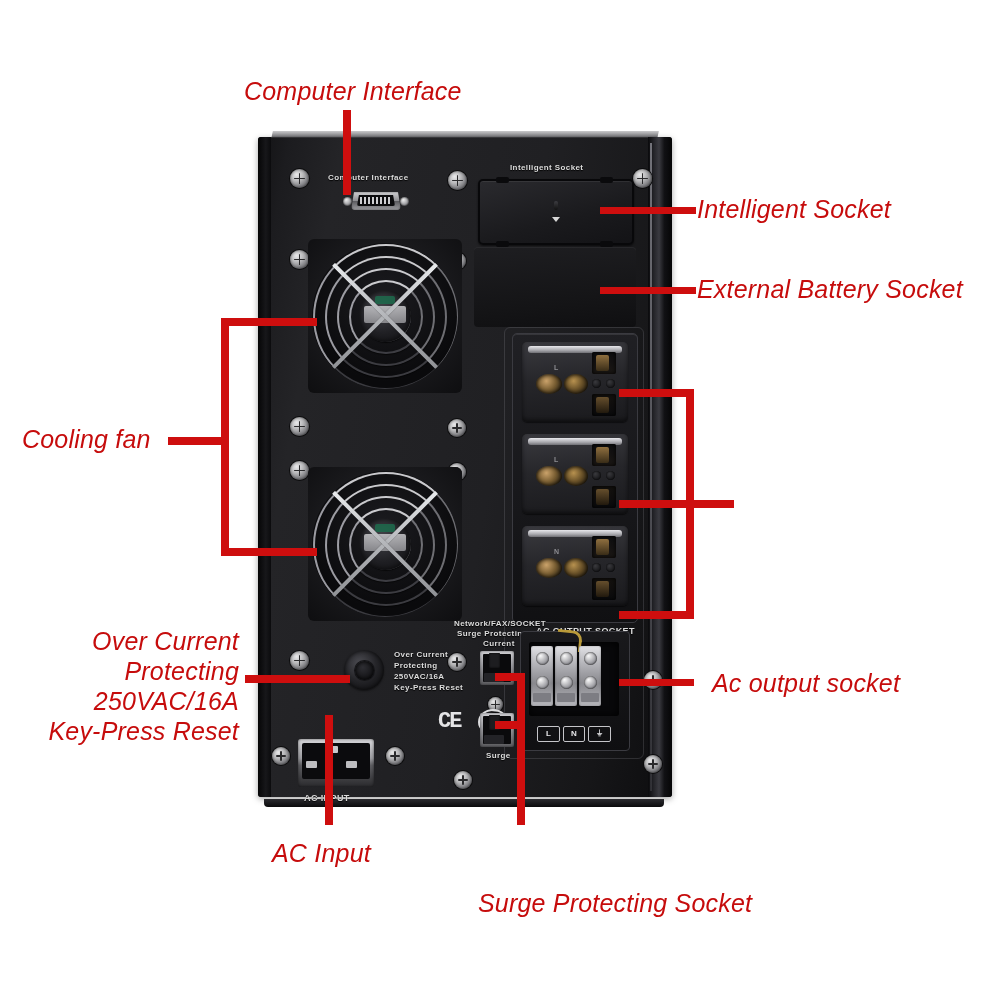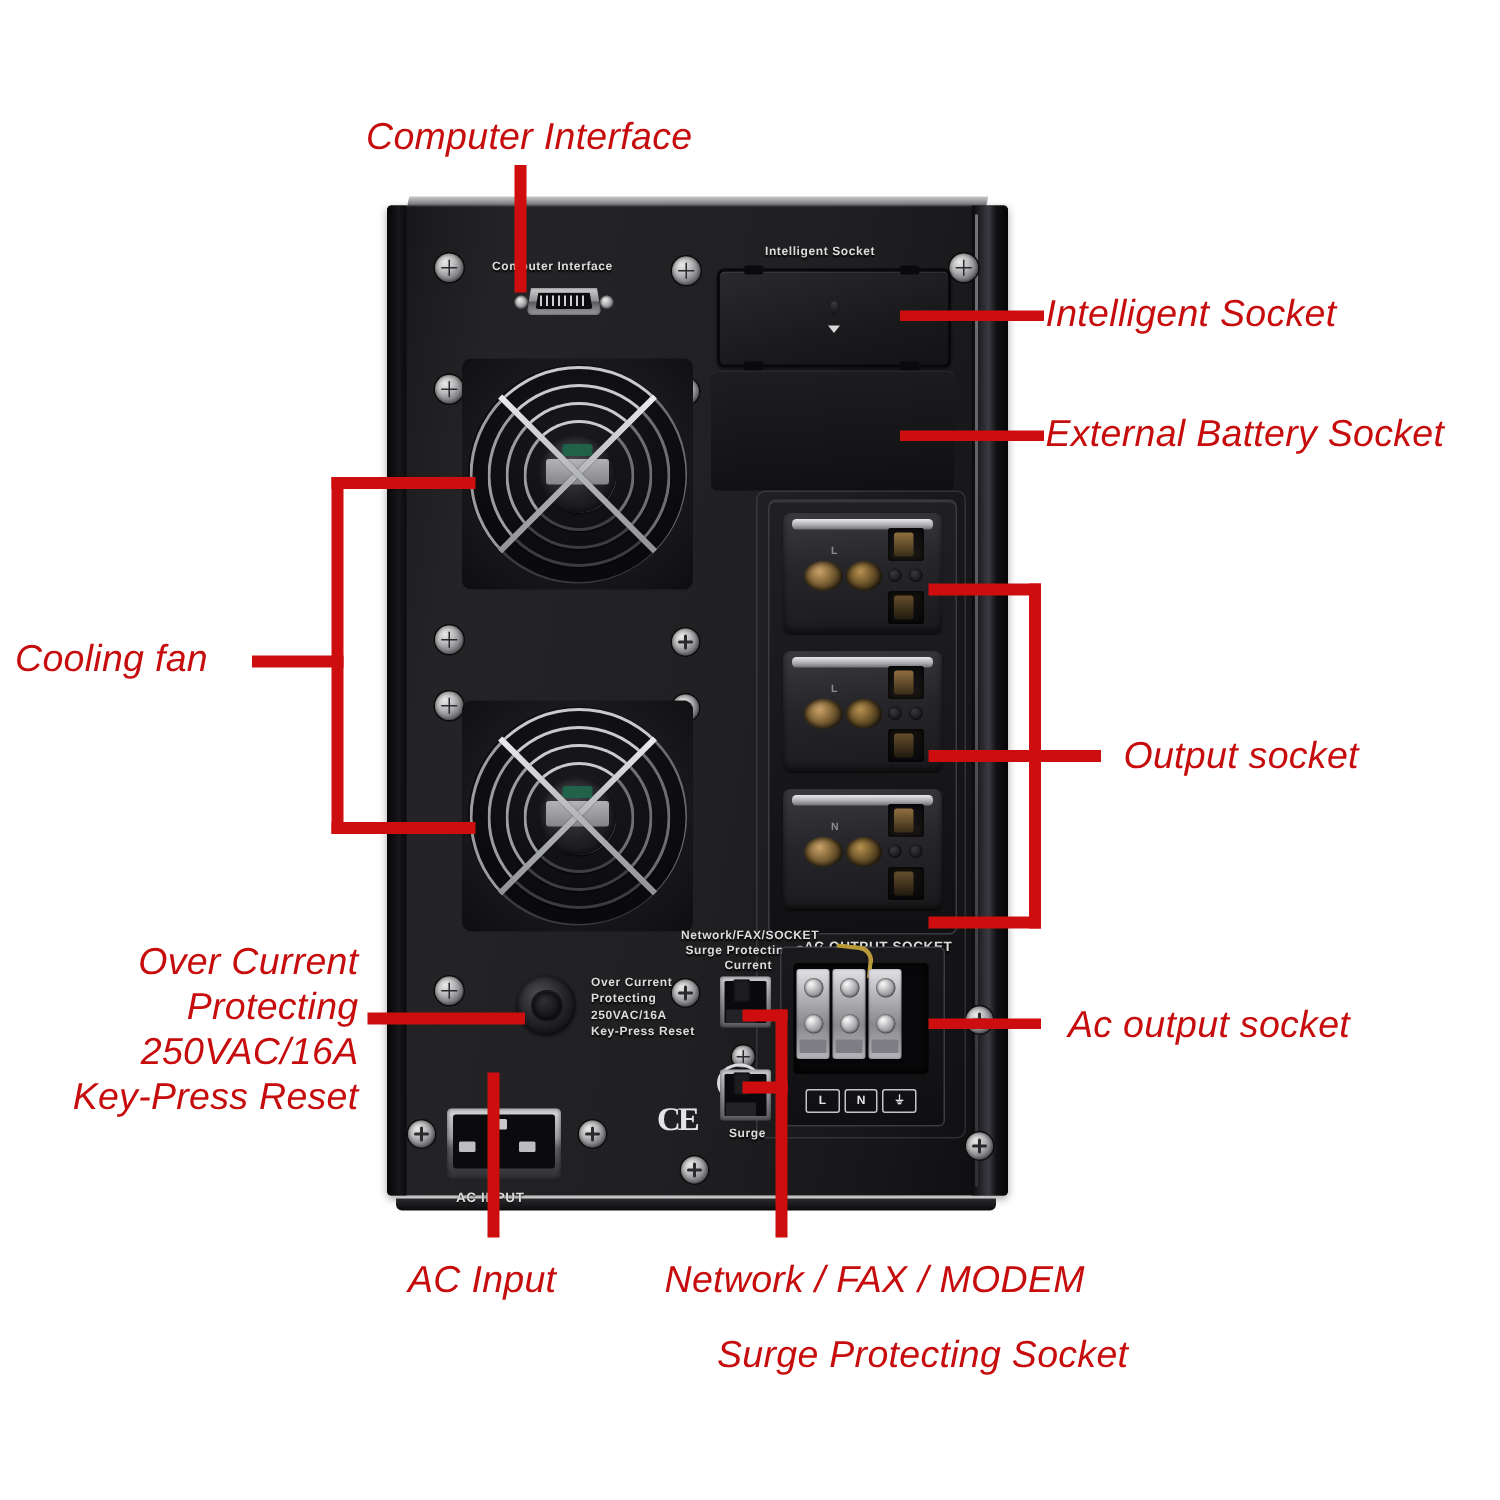--- a/index.html
+++ b/index.html
@@ -132,21 +132,21 @@
   
   .breaker{position:absolute;left:86px;top:519px;width:40px;height:40px;border-radius:50%;
     background:radial-gradient(circle at 38% 32%,#4a4a50 0%,#26262a 45%,#0d0d0f 100%);
     box-shadow:inset 0 0 5px rgba(0,0,0,.85),0 1px 2px rgba(0,0,0,.5);}
   .breaker .btn{position:absolute;left:50%;top:50%;width:19px;height:19px;margin:-9.5px 0 0 -9.5px;
     border-radius:50%;background:radial-gradient(circle at 40% 33%,#2e2e33,#0a0a0c);
     box-shadow:inset 0 0 4px #000,0 0 0 1px #141417;}
 
   
   .ce{position:absolute;left:180px;top:578px;color:#e4e4e6;font-size:22px;font-weight:700;
-      letter-spacing:-2px;font-family:Liberation Serif, serif;margin-top:24px;}
+      letter-spacing:-2px;font-family:Liberation Mono, monospace;}
   .iso{position:absolute;left:220px;top:578px;width:26px;height:22px;border-radius:50%;
     border:2px solid #dcdcde;color:#e8e8ea;font-size:9px;font-weight:700;font-style:italic;
     text-align:center;line-height:19px;}
 
   
   .acin{position:absolute;left:40px;top:608px;width:76px;height:48px;border-radius:3px;
     background:linear-gradient(180deg,#d9d9dc,#9d9da1 40%,#5d5d61 55%,#2a2a2d);
     box-shadow:inset 0 0 3px rgba(0,0,0,.6);}
   .acin .cav{position:absolute;left:4px;top:4px;width:68px;height:36px;background:#0b0b0d;border-radius:2px;}
   .acin .bE{position:absolute;left:28px;top:7px;width:12px;height:7px;background:#c9c9cc;border-radius:1px;}
@@ -409,29 +409,27 @@
   <div class="ln" style="left:495px;top:721px;width:30px;height:8px;"></div>
   <div class="ln" style="left:517px;top:673px;width:8px;height:56px;"></div>
   <div class="ln" style="left:517px;top:721px;width:8px;height:104px;"></div>
 
   <div class="callout" style="left:244px;top:76px;">Computer Interface</div>
 
   <div class="callout cal-right" style="left:697px;top:194px;">Intelligent Socket</div>
 
   <div class="callout cal-right" style="left:697px;top:274px;">External Battery Socket</div>
 
-  <div class="callout" style="left:10px;top:424px;font-style:italic;">Cooling fan</div>
-
-  <div class="callout cal-right" style="left:749px;top:489px;">Output socket</div>
+  <div class="callout" style="left:22px;top:424px;font-style:italic;">Cooling fan</div>
+
 
   <div class="callout cal-rt-al" style="left:0px;top:626px;width:239px;">Over Current
 Protecting
 250VAC/16A
 Key-Press Reset</div>
 
   <div class="callout cal-right" style="left:712px;top:668px;">Ac output socket</div>
 
   <div class="callout" style="left:272px;top:838px;">AC Input</div>
 
-  <div class="callout" style="left:443px;top:838px;">Network / FAX / MODEM</div>
   <div class="callout" style="left:478px;top:888px;">Surge Protecting Socket</div>
 
 </div>
 
 </body></html>

